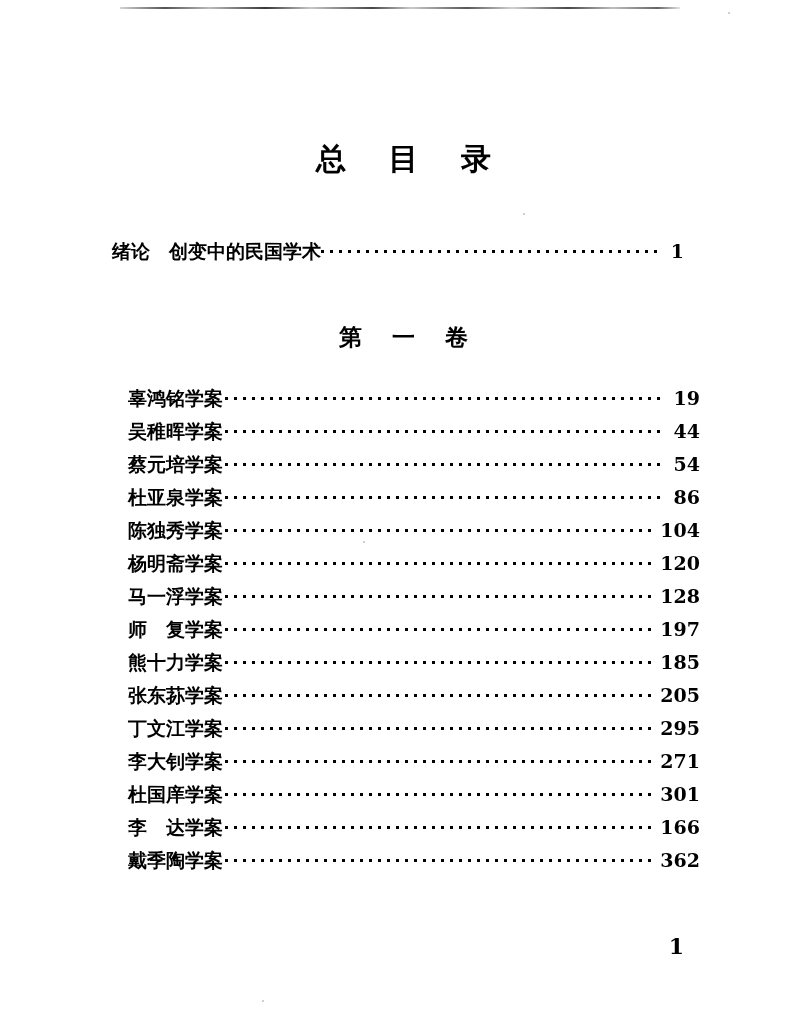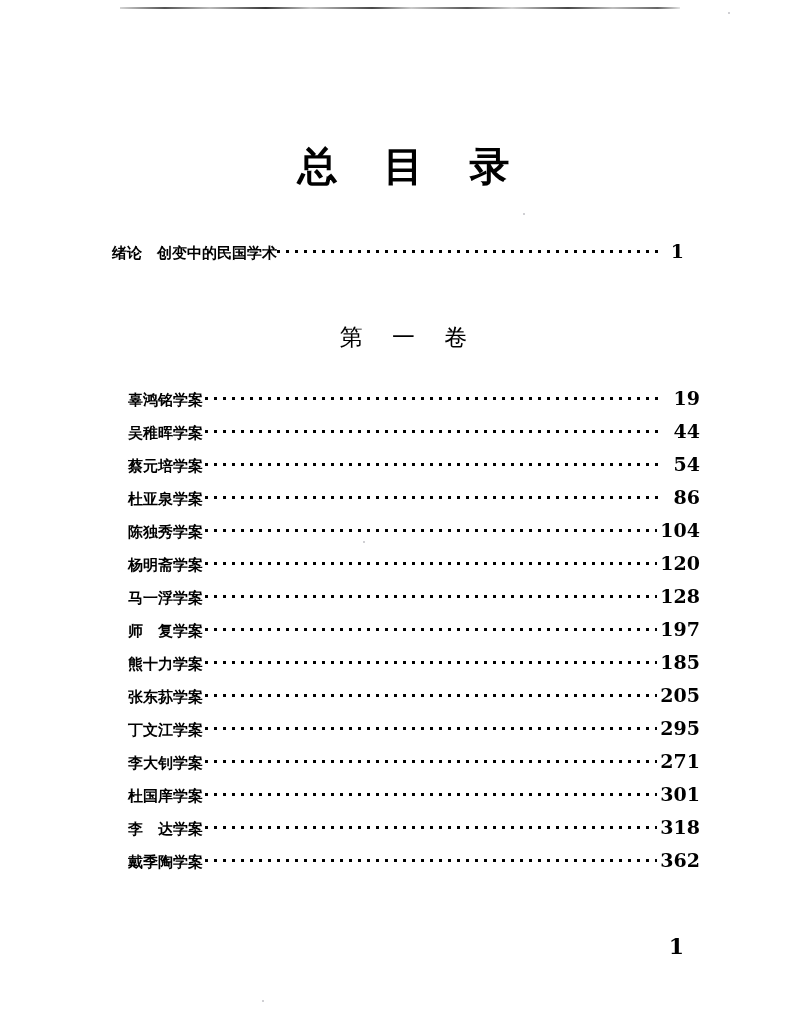--- a/index.html
+++ b/index.html
@@ -57,21 +57,21 @@
 
   
   .doc-title {
     position: absolute;
     left: 0;
     right: 0;
     top: 112px;
     text-align: center;
     font-family: "DejaVu Sans", "Liberation Sans", sans-serif;
     font-weight: 700;
-    font-size: 40px;
+    font-size: 30px;
     line-height: 54px;
     letter-spacing: 16px;
     text-indent: 16px;
     color: #000;
   }
 
   
   .front-matter {
     position: absolute;
     left: 112px;
@@ -80,21 +80,21 @@
   }
 
   
   .volume-heading {
     position: absolute;
     left: 0;
     right: 0;
     top: 303px;
     text-align: center;
     font-family: "DejaVu Sans", "Liberation Sans", sans-serif;
-    font-weight: 400;
+    font-weight: 700;
     font-size: 23px;
     line-height: 30px;
     letter-spacing: 11px;
     text-indent: 11px;
   }
 
   
   .toc-list {
     position: absolute;
     left: 112px;
@@ -109,21 +109,21 @@
     display: flex;
     align-items: baseline;
     width: 100%;
     height: 33px;
   }
 
   .entry-title {
     flex: 0 0 auto;
     font-family: "DejaVu Sans", "Liberation Sans", sans-serif;
     font-weight: 700;
-    font-size: 15px;
+    font-size: 19px;
     line-height: 24px;
     white-space: pre;
     color: #000;
   }
 
   
   .leader {
     flex: 1 1 auto;
     position: relative;
     height: 20px;
@@ -255,21 +255,21 @@
         <span class="entry-page">271</span>
       </li>
       <li class="toc-entry">
         <span class="entry-title">杜国庠学案</span>
         <span class="leader"></span>
         <span class="entry-page">301</span>
       </li>
       <li class="toc-entry">
         <span class="entry-title">李　达学案</span>
         <span class="leader"></span>
-        <span class="entry-page">318</span>
+        <span class="entry-page">166</span>
       </li>
       <li class="toc-entry">
         <span class="entry-title">戴季陶学案</span>
         <span class="leader"></span>
         <span class="entry-page">362</span>
       </li>
     </ul>
 
   <div class="folio">1</div>
 

